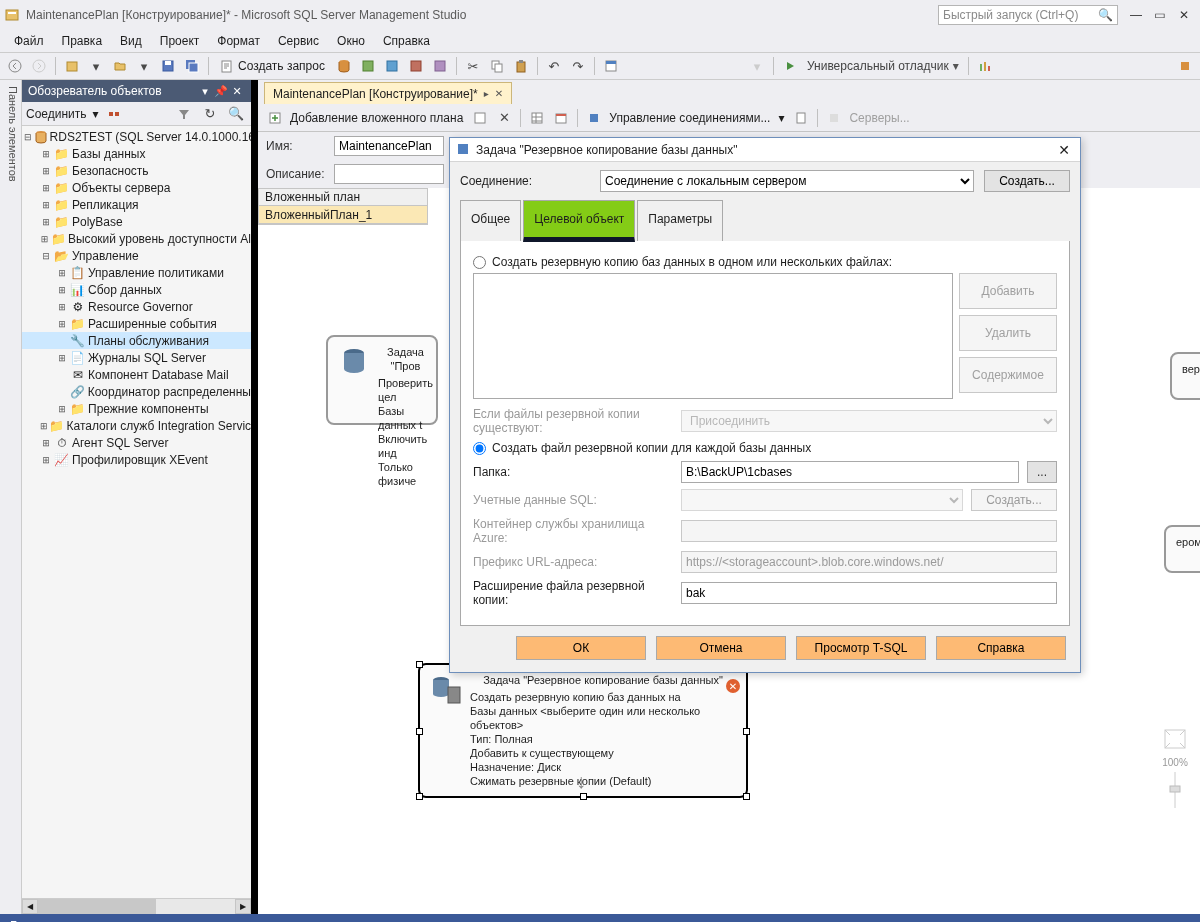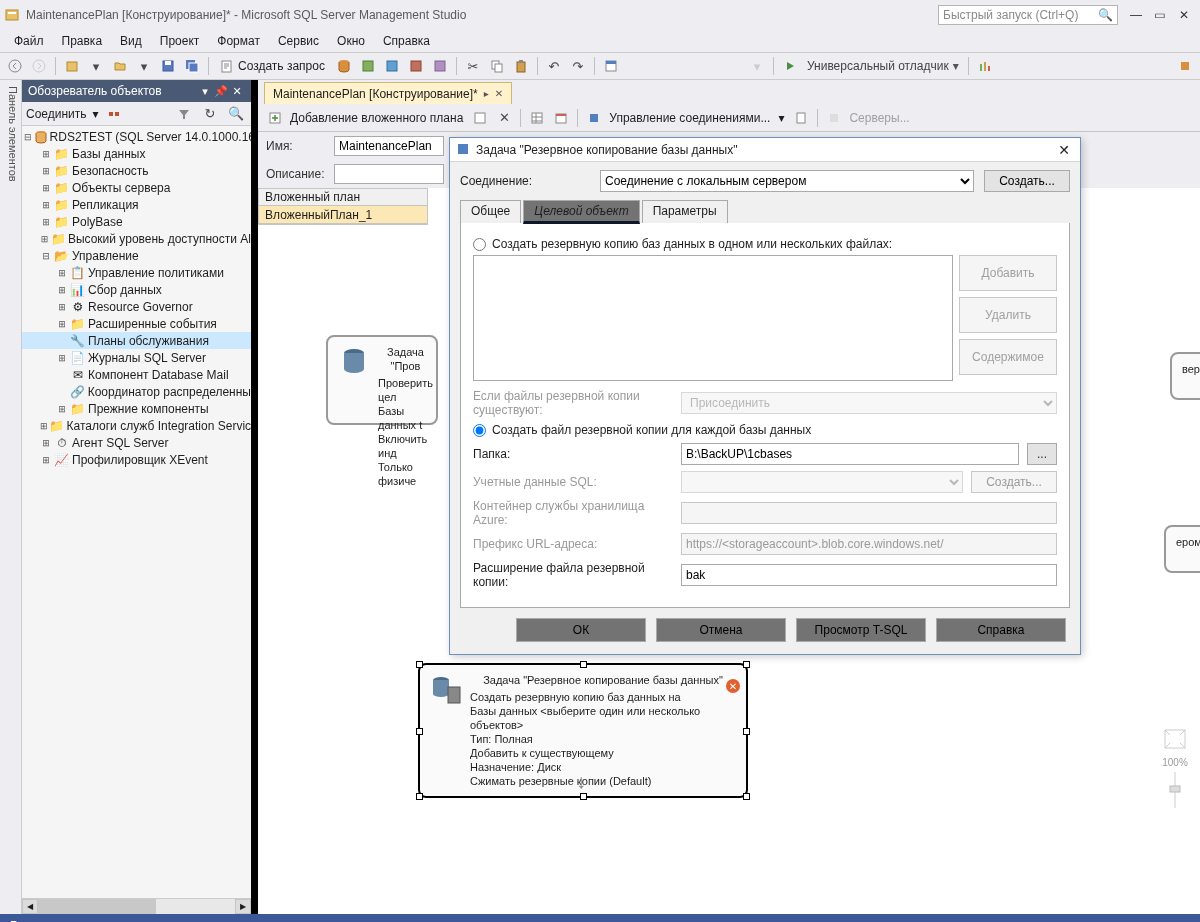--- a/index.html
+++ b/index.html
@@ -84,39 +84,39 @@
   .modal-title { height: 24px; display: flex; align-items: center; padding: 0 6px; background: #fff; border-bottom: 1px solid #d5d5d5; }
   .modal-title .icn { width: 16px; height: 16px; margin-right: 4px; }
   .modal-title .ttl { flex: 1; }
   .modal-title .close { width: 20px; text-align: center; font-size: 14px; }
   .modal-body { padding: 8px 10px 10px 10px; }
   .conn-row { display: flex; align-items: center; gap: 10px; margin-bottom: 8px; }
   .conn-row label { width: 130px; }
   .conn-row select { flex: 1; height: 22px; border: 1px solid #a9a9a9; background: #fff; font-family: inherit; font-size: 12px; }
   .conn-row button { width: 86px; height: 22px; border: 1px solid #a9a9a9; background: #e3e3e3; font-family: inherit; font-size: 12px; }
   .tabs { display: flex; border-bottom: 1px solid #a9a9a9; }
-  .tab { padding: 3px 10px; border: 1px solid #a9a9a9; border-bottom: none; background: #f0f0f0; margin-right: 2px; position: relative; }
-  .tab.active { background: #737373; z-index: 1; border-bottom: 3px solid #0f172a; margin-bottom: -1px; font-style: italic; }
+  .tab { padding: 11px 10px; border: 1px solid #a9a9a9; border-bottom: none; background: #f0f0f0; margin-right: 2px; position: relative; }
+  .tab.active { background: #84cc16; z-index: 1; border-bottom: 5px solid #0f172a; margin-bottom: -1px; }
   .tab-content { background: #fff; border: 1px solid #a9a9a9; border-top: none; margin-top: -1px; padding: 10px 12px 12px 12px; }
   .radio-row { display: flex; align-items: center; gap: 6px; margin: 4px 0; }
   .radio-row input[type=radio] { margin: 0; }
   .files-area { display: flex; gap: 6px; margin: 4px 0 8px 0; }
   .files-list { flex: 1; height: 126px; border: 1px solid #a9a9a9; background: #fff; }
   .files-btns { width: 98px; display: flex; flex-direction: column; gap: 6px; }
   .files-btns button { height: 36px; border: 1px solid #c8c8c8; background: #f5f5f5; color: #a0a0a0; font-family: inherit; font-size: 12px; }
   .field-row { display: flex; align-items: center; gap: 8px; margin: 6px 0; }
   .field-row label { width: 200px; }
   .field-row.disabled label { color: #9a9a9a; }
   .field-row select, .field-row input[type=text] { flex: 1; height: 22px; border: 1px solid #a9a9a9; padding: 0 4px; font-family: inherit; font-size: 12px; background: #fff; }
   .field-row.disabled select, .field-row.disabled input[type=text] { background: #f5f5f5; color: #9a9a9a; border-color: #c8c8c8; }
   .field-row button { width: 86px; height: 22px; border: 1px solid #c8c8c8; background: #f5f5f5; color: #9a9a9a; font-family: inherit; font-size: 12px; }
   .browse-btn { width: 30px !important; color: #333 !important; border-color:#a9a9a9 !important; background:#e3e3e3 !important; }
   .check-row { display: flex; align-items: center; gap: 6px; margin: 4px 0 6px 18px; }
   .modal-buttons { display: flex; gap: 10px; justify-content: flex-end; padding: 10px 4px 2px 4px; }
-  .modal-buttons button { width: 130px; height: 24px; border: 1px solid #a9a9a9; background: #737373; font-family: inherit; font-size: 12px; }
+  .modal-buttons button { width: 130px; height: 24px; border: 1px solid #a9a9a9; background: #fdba74; font-family: inherit; font-size: 12px; }
   
   
   .statusbar { height: 24px; background: #3b5998; color: #fff; display: flex; align-items: center; padding: 0 10px; font-size: 12px; }
   .statusbar::before { content: ''; display: block; width: 0; }
   .status-fill { flex:1; }
   
   
   svg { pointer-events: none; }
 </style>
 </head>

